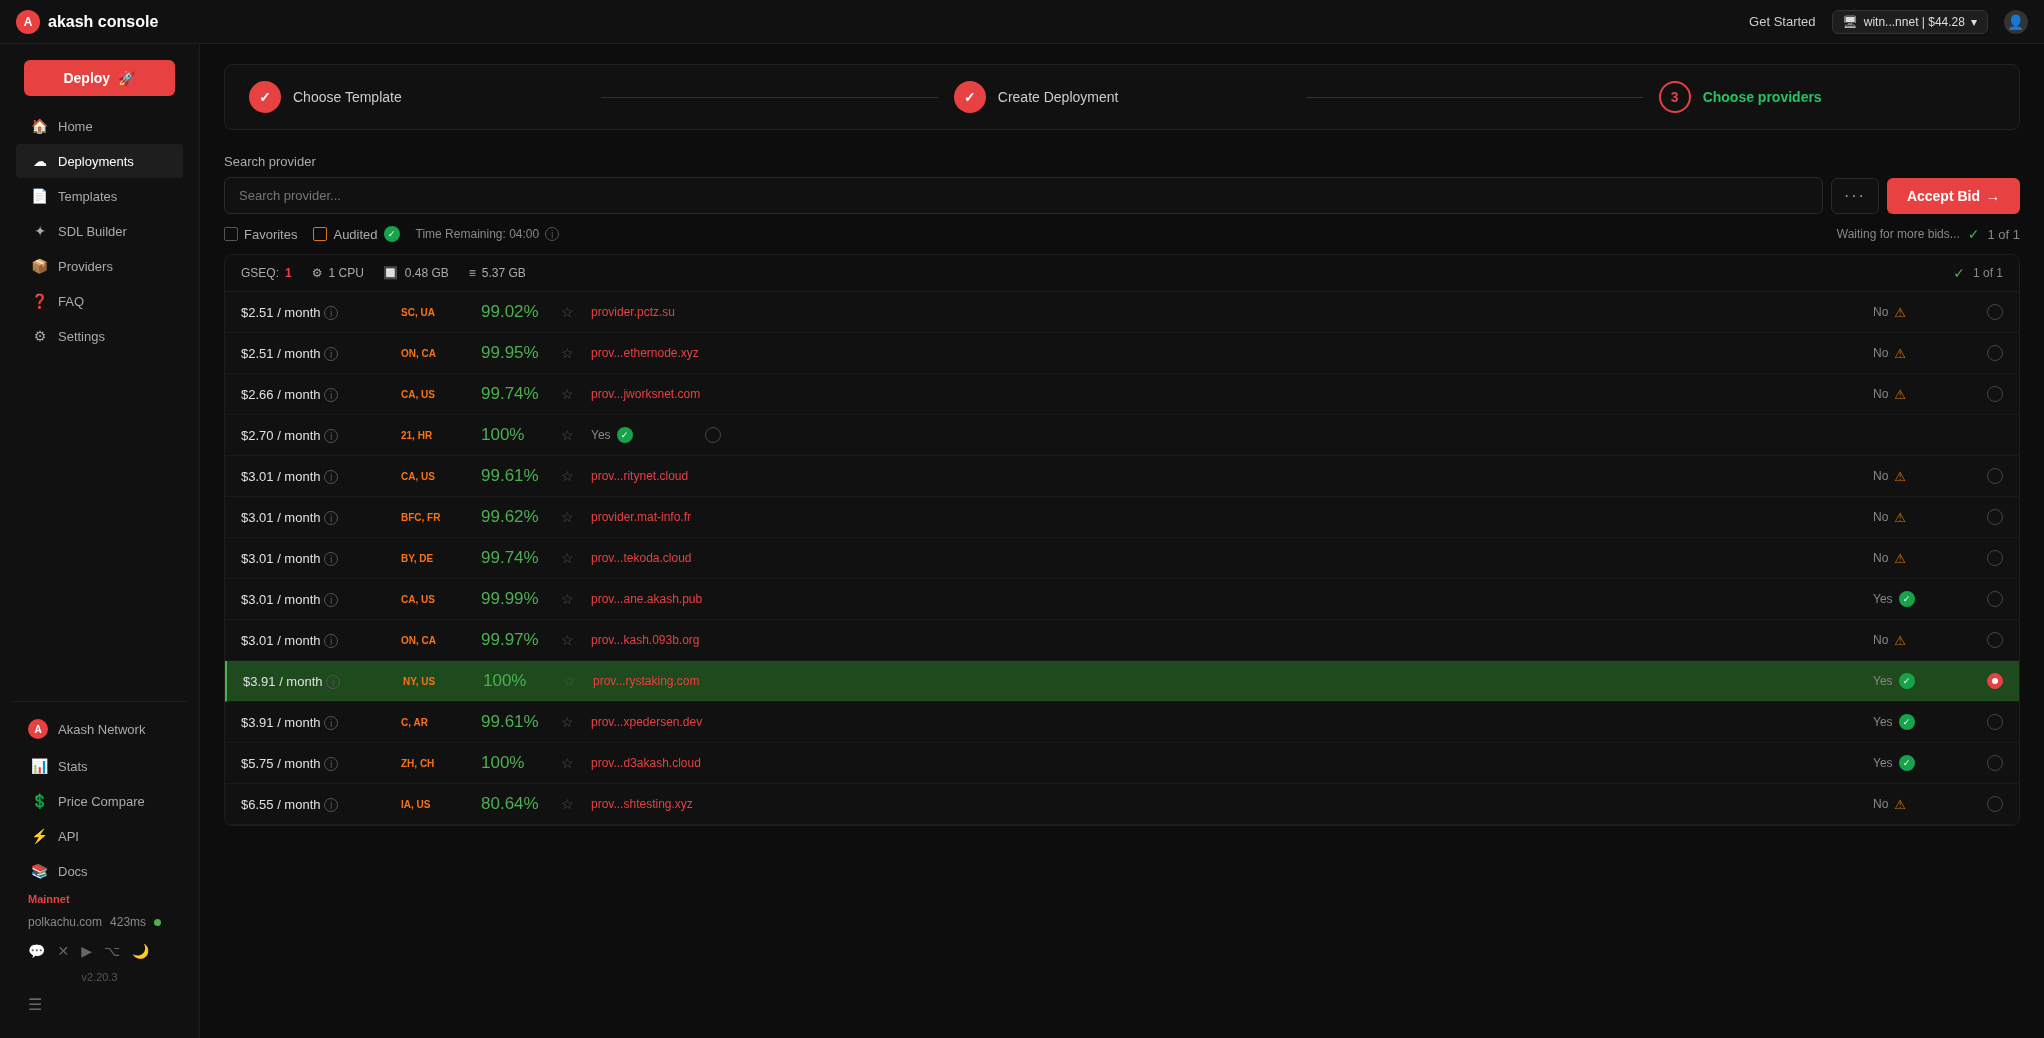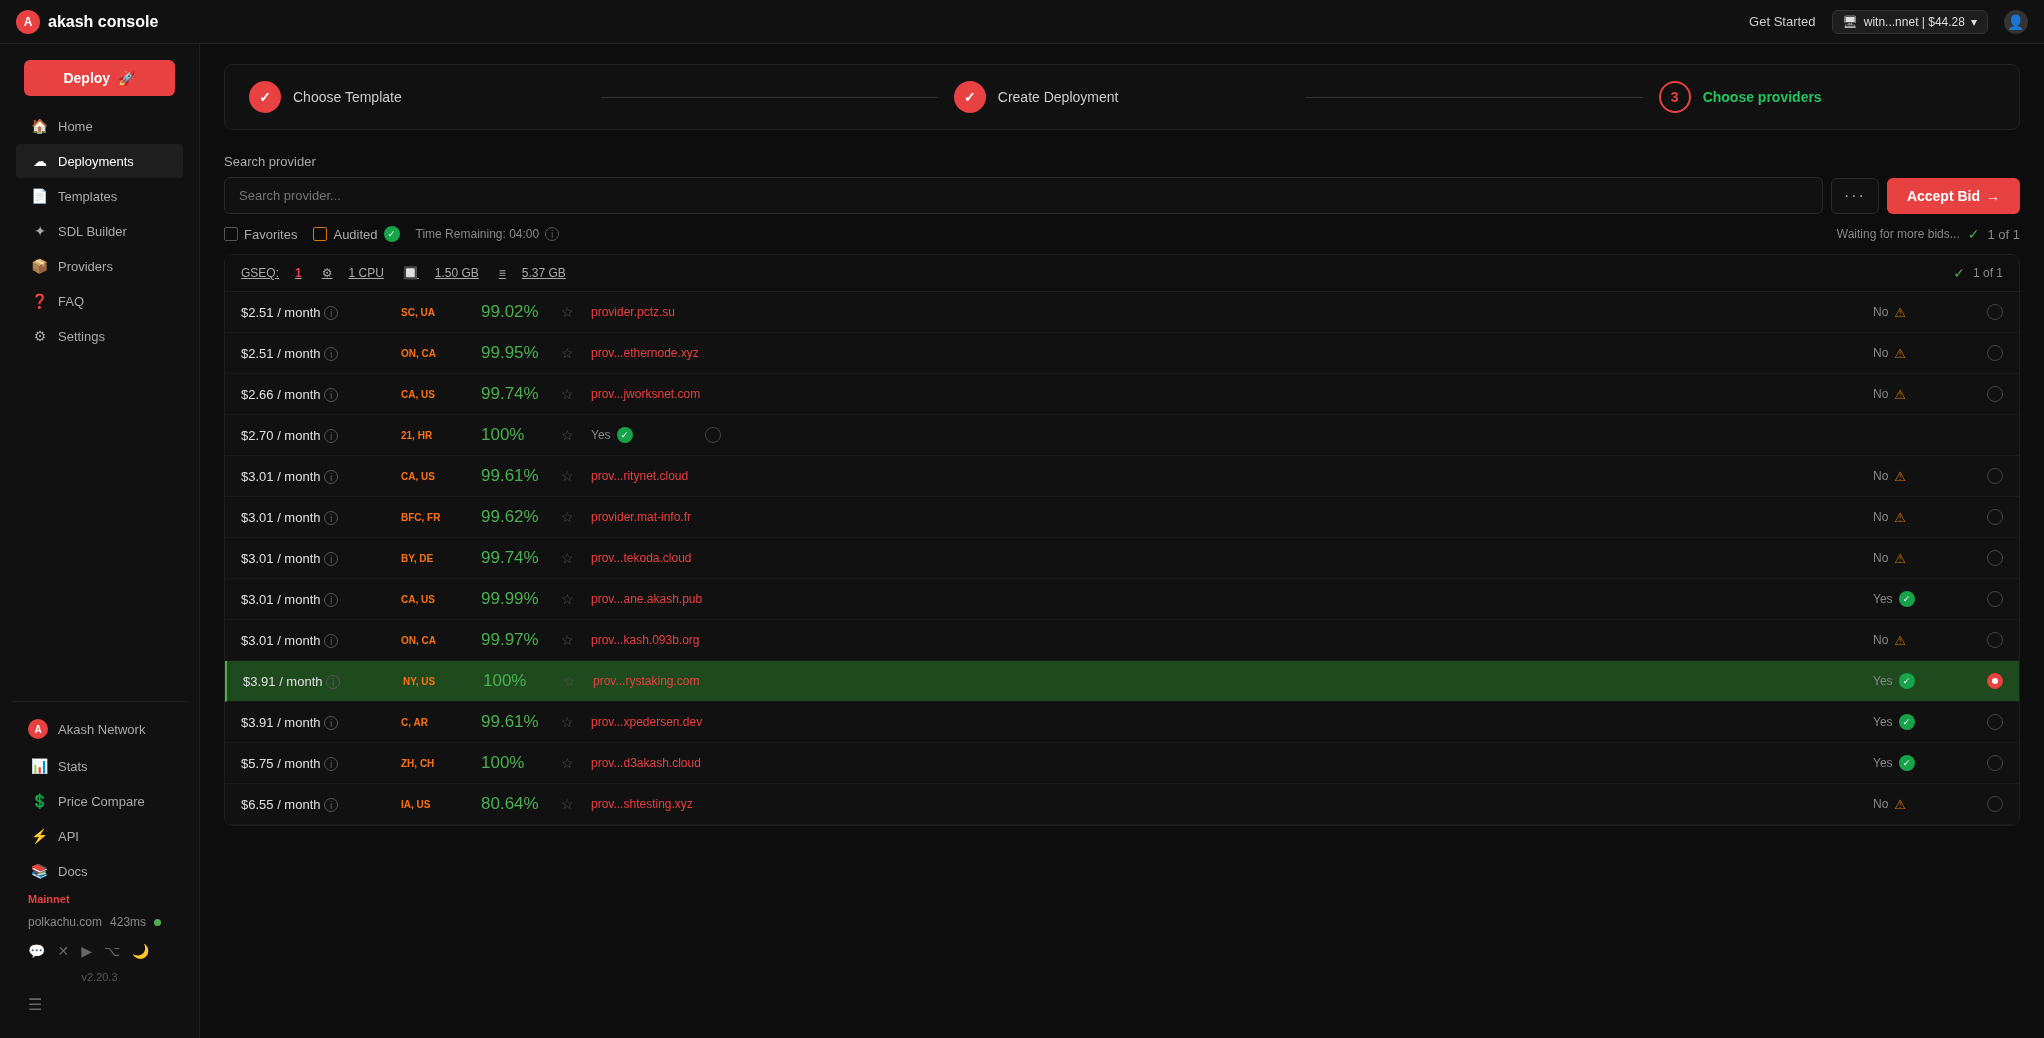--- a/index.html
+++ b/index.html
@@ -384,24 +384,23 @@
       background: #0f0f0f;
       padding: 10px 16px;
       display: flex;
       align-items: center;
       gap: 20px;
       border-bottom: 1px solid #1e1e1e;
     }
     .header-badge {
       display: flex;
       align-items: center;
-      gap: 16px;
+      gap: 6px;
       color: #aaa;
       font-size: 12px;
-      text-decoration: underline;
     }
     .badge-label {
       color: #e84141;
       font-weight: 600;
     }
     .header-right {
       margin-left: auto;
       display: flex;
       align-items: center;
       gap: 8px;
@@ -665,21 +664,21 @@
         <div class="header-badge">
           <span>GSEQ:</span>
           <span class="badge-label">1</span>
         </div>
         <div class="header-badge">
           <span>⚙</span>
           <span>1 CPU</span>
         </div>
         <div class="header-badge">
           <span>🔲</span>
-          <span>1.50 GB</span>
+          <span>0.48 GB</span>
         </div>
         <div class="header-badge">
           <span>≡</span>
           <span>5.37 GB</span>
         </div>
         <div class="header-right">
           <span class="checkmark-green">✓</span>
           <span>1 of 1</span>
         </div>
       </div>

